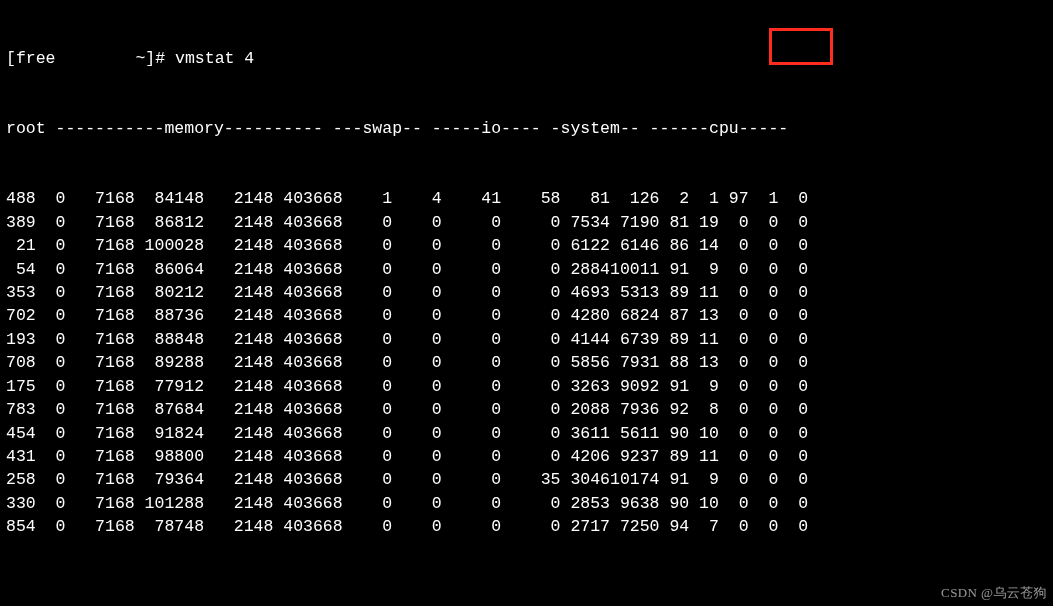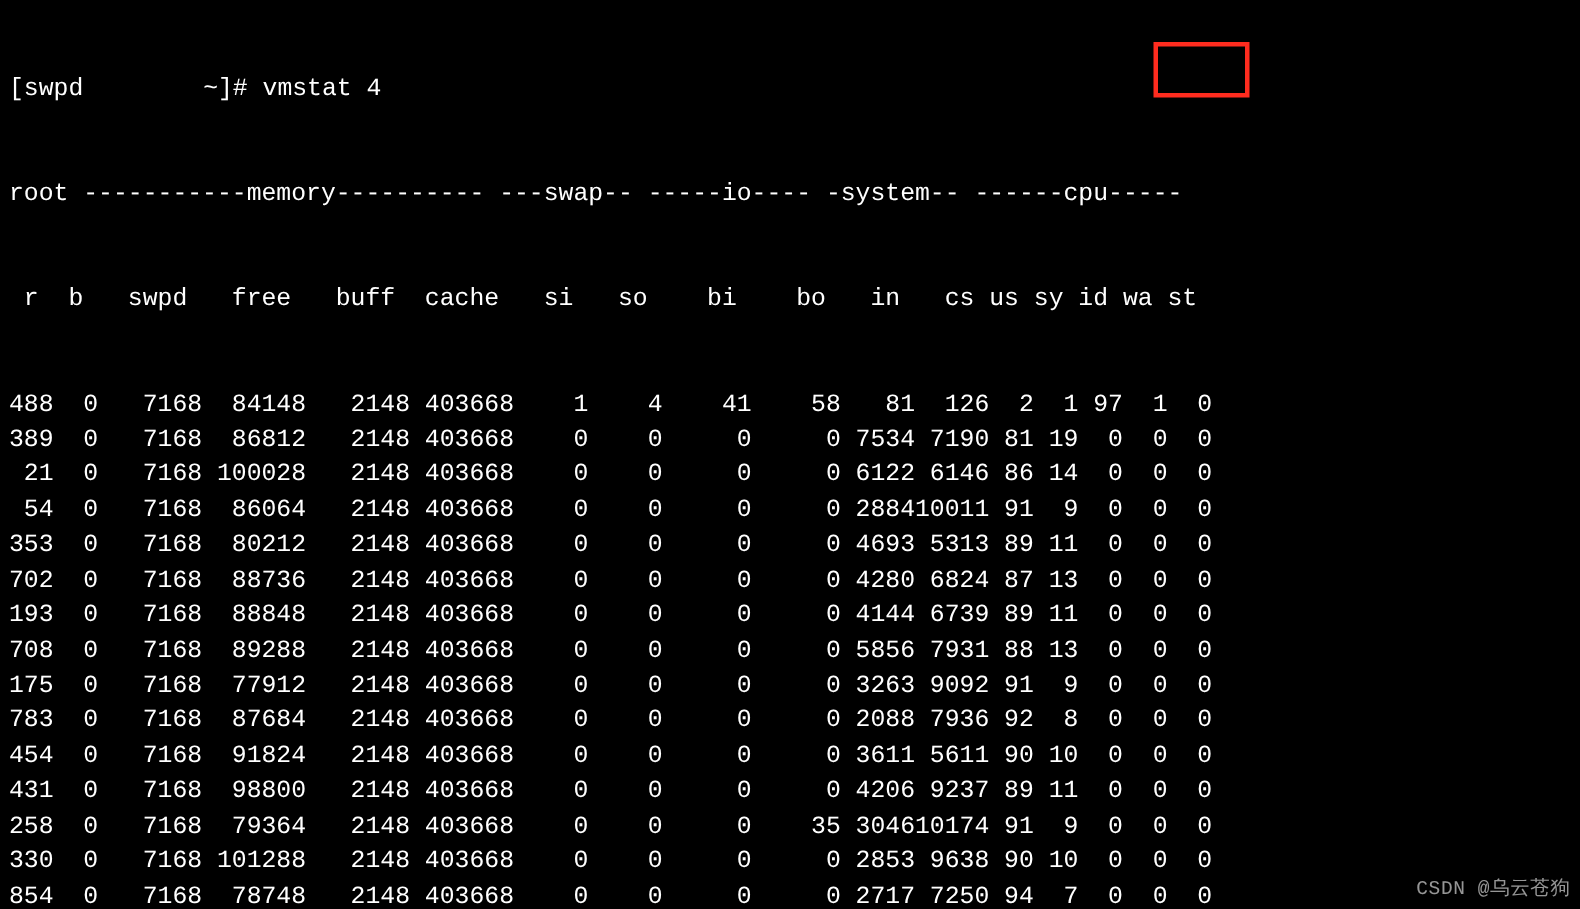--- a/index.html
+++ b/index.html
@@ -34,29 +34,28 @@
     left: 769px;
     width: 58px;
     height: 31px;
     pointer-events: none;
   }
   .watermark {
     position: absolute;
     right: 6px;
     bottom: 4px;
     color: rgba(230,230,230,0.65);
-    font-family: Liberation Mono, monospace;
+    font-family: Liberation Serif, serif;
     font-size: 13px;
     letter-spacing: .4px;
   }
 </style>
 </head>
 <body>
 
 <div class="terminal">
-  <div class="line"><span>[swpd</span><span class="redact"></span><span> ~]# </span><span>vmstat 4</span></div>
+  <div class="line"><span>[free</span><span class="redact"></span><span> ~]# </span><span>vmstat 4</span></div>
   <div class="line">root -----------memory---------- ---swap-- -----io---- -system-- ------cpu-----</div>
-  <div class="line"> r  b   swpd   free   buff  cache   si   so    bi    bo   in   cs us sy id wa st</div>
   <div id="rows"><div class="line">488  0   7168  84148   2148 403668    1    4    41    58   81  126  2  1 97  1  0</div><div class="line">389  0   7168  86812   2148 403668    0    0     0     0 7534 7190 81 19  0  0  0</div><div class="line"> 21  0   7168 100028   2148 403668    0    0     0     0 6122 6146 86 14  0  0  0</div><div class="line"> 54  0   7168  86064   2148 403668    0    0     0     0 288410011 91  9  0  0  0</div><div class="line">353  0   7168  80212   2148 403668    0    0     0     0 4693 5313 89 11  0  0  0</div><div class="line">702  0   7168  88736   2148 403668    0    0     0     0 4280 6824 87 13  0  0  0</div><div class="line">193  0   7168  88848   2148 403668    0    0     0     0 4144 6739 89 11  0  0  0</div><div class="line">708  0   7168  89288   2148 403668    0    0     0     0 5856 7931 88 13  0  0  0</div><div class="line">175  0   7168  77912   2148 403668    0    0     0     0 3263 9092 91  9  0  0  0</div><div class="line">783  0   7168  87684   2148 403668    0    0     0     0 2088 7936 92  8  0  0  0</div><div class="line">454  0   7168  91824   2148 403668    0    0     0     0 3611 5611 90 10  0  0  0</div><div class="line">431  0   7168  98800   2148 403668    0    0     0     0 4206 9237 89 11  0  0  0</div><div class="line">258  0   7168  79364   2148 403668    0    0     0    35 304610174 91  9  0  0  0</div><div class="line">330  0   7168 101288   2148 403668    0    0     0     0 2853 9638 90 10  0  0  0</div><div class="line">854  0   7168  78748   2148 403668    0    0     0     0 2717 7250 94  7  0  0  0</div></div>
 </div>
 
 <div class="highlight-box"></div>
 <div class="watermark">CSDN @乌云苍狗</div>
 
 </body></html>

